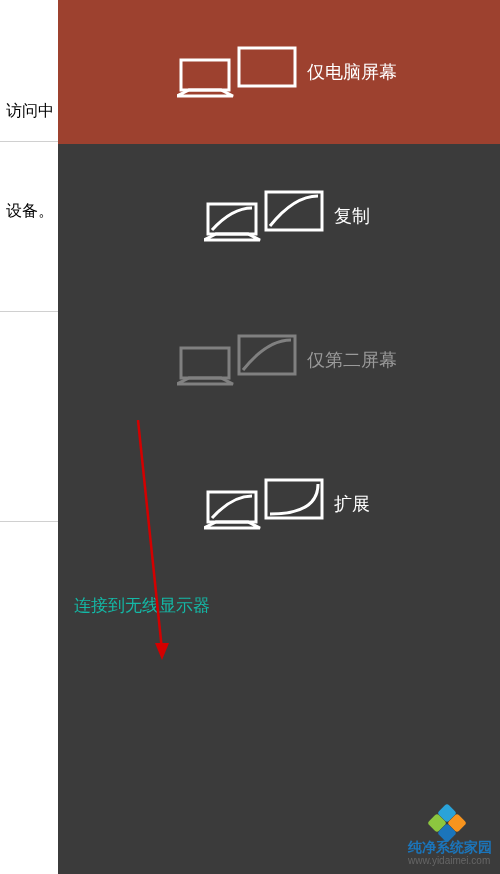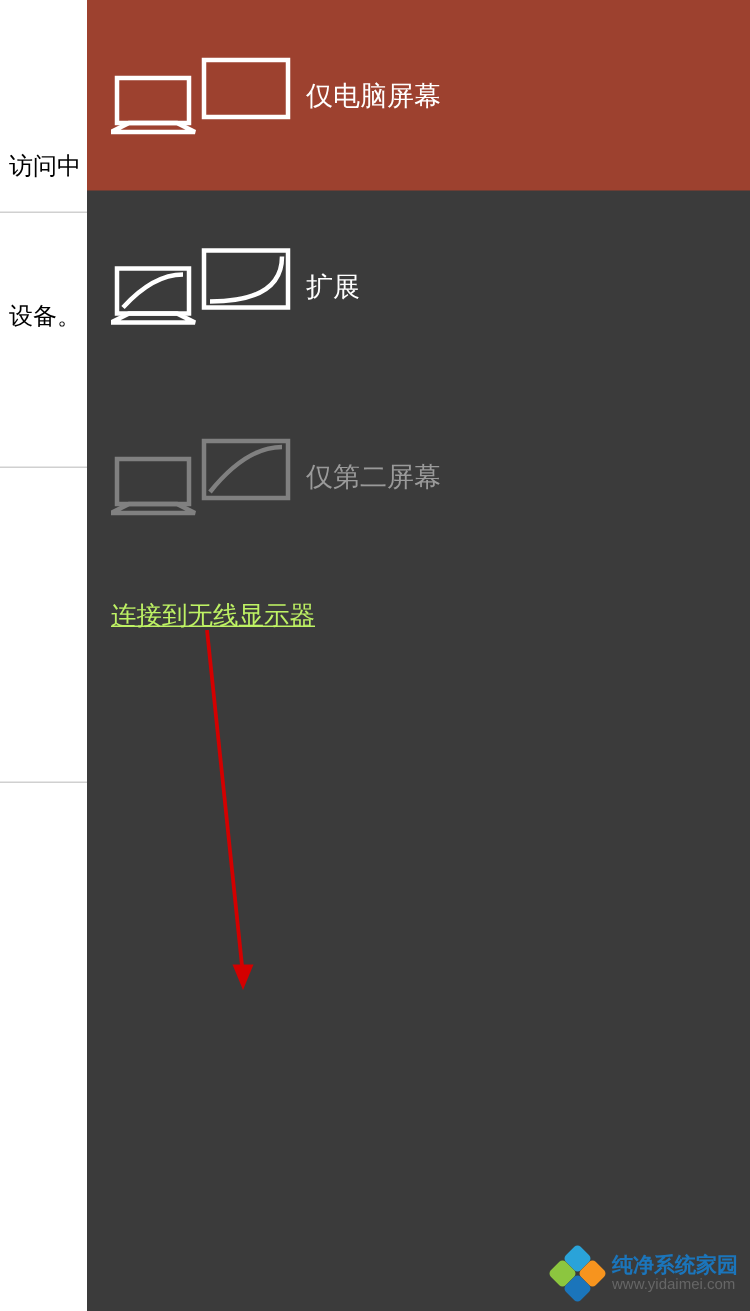--- a/index.html
+++ b/index.html
@@ -39,60 +39,61 @@
     .panel-header {
       height: 38px;
       padding: 8px 16px 0 16px;
       font-size: 16px;
       font-weight: bold;
       color: #ececec;
     }
     .option {
       display: flex;
       align-items: center;
-      height: 127px;
+      height: 144px;
       padding-left: 16px;
       cursor: pointer;
+      justify-content: center;
     }
     .option.selected { background: #9d412f; }
     .icon-wrap {
       width: 130px;
       display: flex;
       align-items: center;
       justify-content: flex-start;
     }
     .option-label {
       font-size: 18px;
       color: #fff;
     }
     .option.disabled .option-label { color: #9a9a9a; }
     .option.disabled svg { stroke: #808080; }
     
     .wireless-link {
       display: block;
       margin: 18px 0 14px 16px;
       font-size: 17px;
-      color: #bef264;
-      text-decoration: underline;
+      color: #14b8a6;
       cursor: pointer;
     }
     
     .annotation-arrow {
       position: absolute;
       z-index: 5;
       pointer-events: none;
     }
     
     .watermark {
       position: absolute;
       right: 8px; bottom: 8px;
       z-index: 10;
       display: flex;
       align-items: center;
       background: rgba(255,255,255,0.0);
+      flex-direction: column;
     }
     .wm-logo {
       width: 34px; height: 34px;
       position: relative;
       margin-right: 6px;
     }
     .wm-logo span {
       position: absolute;
       width: 14px; height: 14px;
       border-radius: 3px;
@@ -124,44 +125,56 @@
     <span class="icon-wrap">
       <svg width="122" height="60" viewBox="0 0 122 60" stroke="#fff" stroke-width="3" fill="none">
         <rect x="4" y="18" width="48" height="30"></rect>
         <polyline points="0,54 12,48 44,48 56,54 0,54"></polyline>
         <rect x="62" y="6" width="56" height="38"></rect>
       </svg>
     </span>
     <span class="option-label">仅电脑屏幕</span>
   </div>
 
+  <div class="option">
+    <span class="icon-wrap">
+      <svg width="122" height="60" viewBox="0 0 122 60" stroke="#fff" stroke-width="3" fill="none">
+        <rect x="4" y="18" width="48" height="30"></rect>
+        <polyline points="0,54 12,48 44,48 56,54 0,54"></polyline>
+        <path d="M8,44 Q28,22 48,22"></path>
+        <rect x="62" y="6" width="56" height="38"></rect>
+        <path d="M66,40 Q90,10 114,10"></path>
+      </svg>
+    </span>
+    <span class="option-label">复制</span>
+  </div>
+
+  <div class="option disabled">
+    <span class="icon-wrap">
+      <svg width="122" height="60" viewBox="0 0 122 60" stroke="#808080" stroke-width="3" fill="none">
+        <rect x="4" y="18" width="48" height="30"></rect>
+        <polyline points="0,54 12,48 44,48 56,54 0,54"></polyline>
+        <rect x="62" y="6" width="56" height="38"></rect>
+        <path d="M66,40 Q90,10 114,10"></path>
+      </svg>
+    </span>
+    <span class="option-label">仅第二屏幕</span>
+  </div>
 
   <div class="option">
     <span class="icon-wrap">
       <svg width="122" height="60" viewBox="0 0 122 60" stroke="#fff" stroke-width="3" fill="none">
         <rect x="4" y="18" width="48" height="30"></rect>
         <polyline points="0,54 12,48 44,48 56,54 0,54"></polyline>
         <path d="M8,44 Q28,22 48,22"></path>
         <rect x="62" y="6" width="56" height="38"></rect>
         <path d="M66,40 Q114,40 114,10"></path>
       </svg>
     </span>
     <span class="option-label">扩展</span>
-  </div>
-
-  <div class="option disabled">
-    <span class="icon-wrap">
-      <svg width="122" height="60" viewBox="0 0 122 60" stroke="#808080" stroke-width="3" fill="none">
-        <rect x="4" y="18" width="48" height="30"></rect>
-        <polyline points="0,54 12,48 44,48 56,54 0,54"></polyline>
-        <rect x="62" y="6" width="56" height="38"></rect>
-        <path d="M66,40 Q90,10 114,10"></path>
-      </svg>
-    </span>
-    <span class="option-label">仅第二屏幕</span>
   </div>
 
   <a class="wireless-link">连接到无线显示器</a>
 </div>
 
 <svg class="annotation-arrow" style="left:130px; top:420px;" width="80" height="250">
   <line x1="8" y1="0" x2="32" y2="230" stroke="#d40000" stroke-width="2.5"></line>
   <polygon points="32,240 25,223 39,223" fill="#d40000"></polygon>
 </svg>
 

